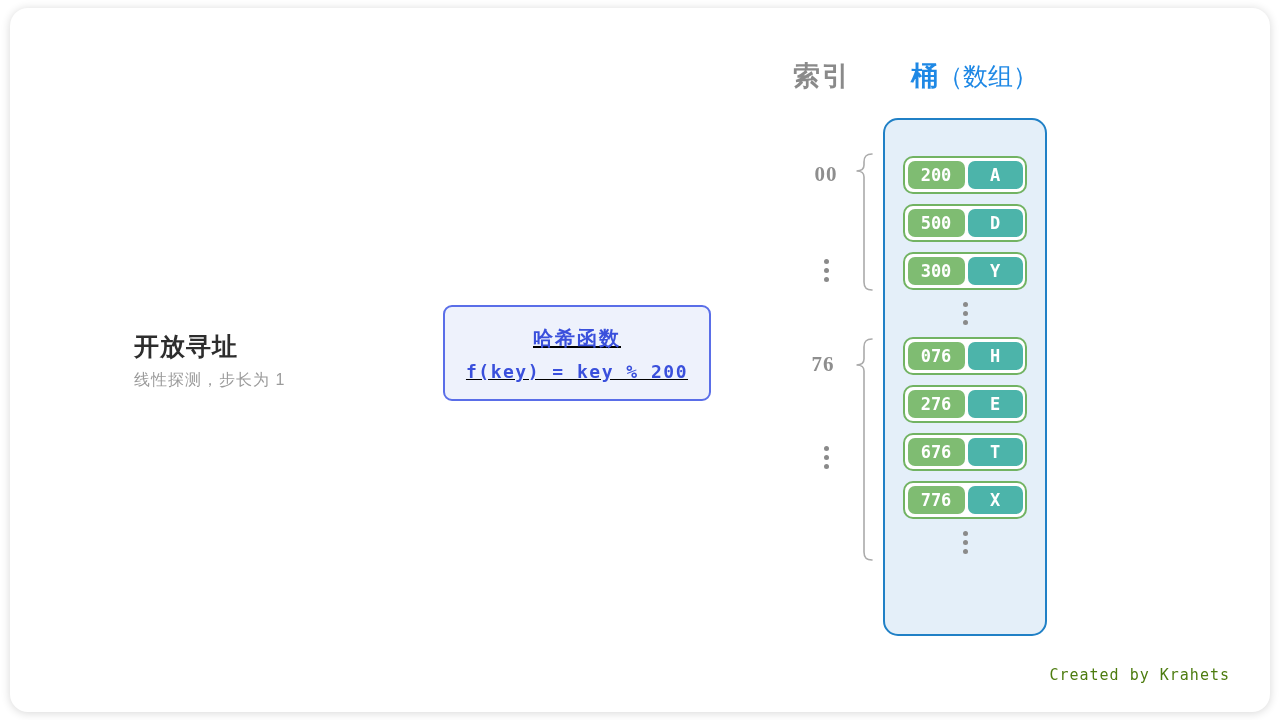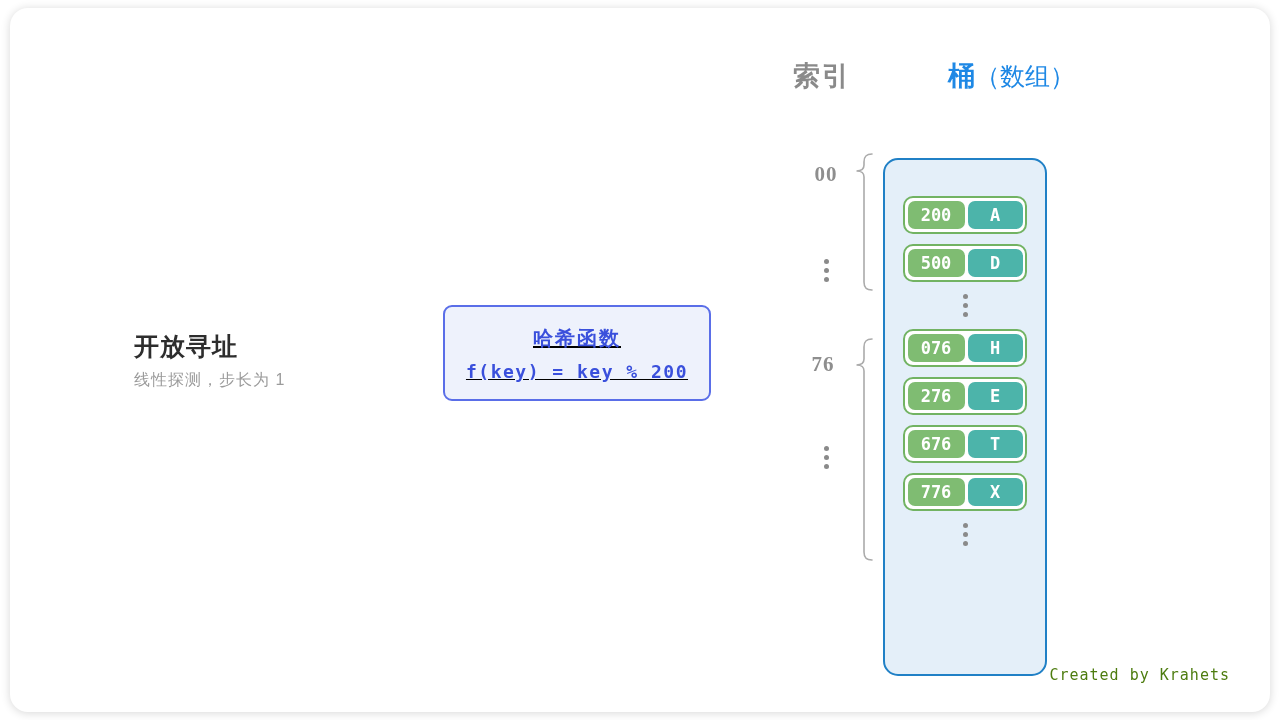--- a/index.html
+++ b/index.html
@@ -19,21 +19,21 @@
     box-shadow: 0 1px 10px rgba(0,0,0,0.16);
   }
 
   
   .index-header {
     position: absolute; left: 783px; top: 50px;
     font-size: 27px; font-weight: 700; color: #8a8a8a;
     letter-spacing: 2px;
   }
   .bucket-header {
-    position: absolute; left: 938px; top: 50px;
+    position: absolute; left: 901px; top: 50px;
     font-size: 27px; color: #1e88e5;
     white-space: nowrap;
   }
   .bucket-header .bold { font-weight: 700; }
   .bucket-header .suffix { font-weight: 500; font-size: 25px; }
 
   
   .left-title {
     position: absolute; left: 124px; top: 322px;
     font-size: 25px; font-weight: 700; color: #2d2d2d;
@@ -71,21 +71,20 @@
   .bucket-container {
     position: absolute; left: 873px; top: 110px;
     width: 164px; height: 518px;
     background: #e4eff9;
     border: 2.5px solid #2080c6;
     border-radius: 15px;
     display: flex; flex-direction: column;
     align-items: center;
     padding-top: 36px;
     gap: 10px;
-    margin-top: 40px;
   }
   .pair {
     width: 124px; height: 38px;
     background: #ffffff;
     border: 2px solid #72b363;
     border-radius: 10px;
     display: flex; align-items: center; justify-content: center;
     gap: 3px; flex-shrink: 0;
   }
   .cell {
@@ -176,20 +175,24 @@
   <div class="bucket-container">
 
     <div class="pair">
       <span class="cell key">200</span>
       <span class="cell value">A</span>
     </div>
     <div class="pair">
       <span class="cell key">500</span>
       <span class="cell value">D</span>
     </div>
+    <div class="pair">
+      <span class="cell key">300</span>
+      <span class="cell value">Y</span>
+    </div>
 
     <div class="vdots">
       <i></i>
         <i></i>
         <i></i>
     </div>
 
     <div class="pair">
       <span class="cell key">076</span>
       <span class="cell value">H</span>

